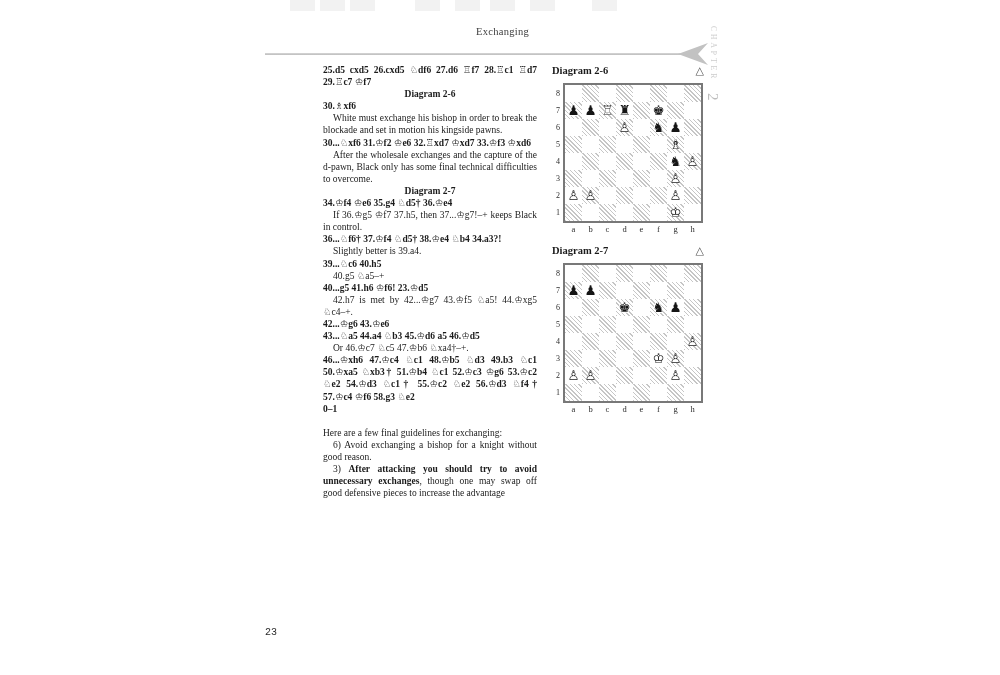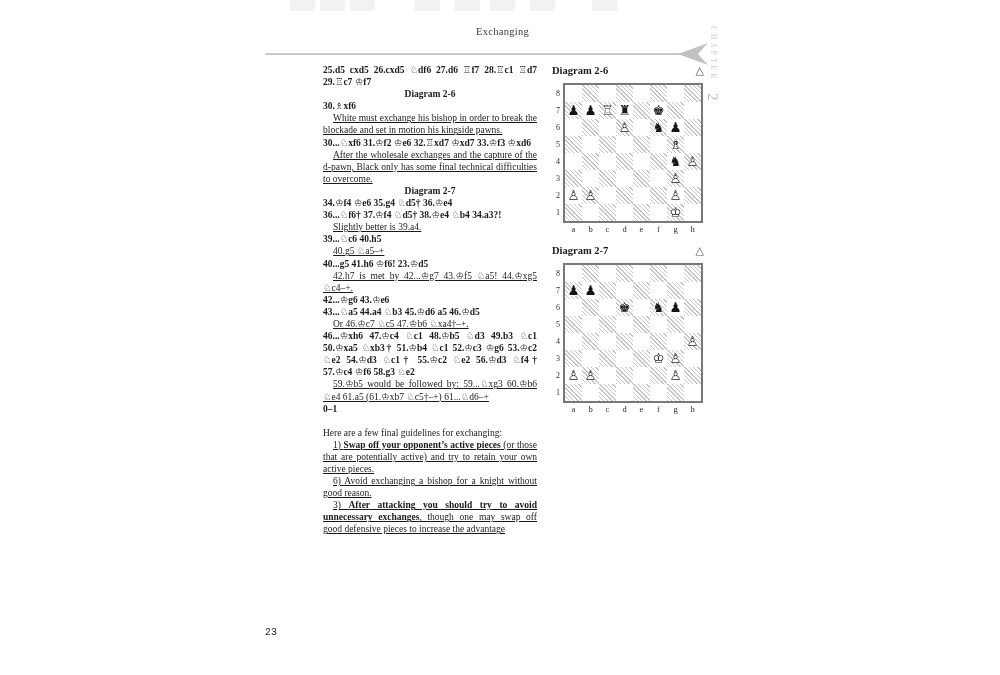--- a/index.html
+++ b/index.html
@@ -24,21 +24,21 @@
     writing-mode:vertical-rl;text-orientation:mixed;
     font-family:"Liberation Serif","DejaVu Serif",serif;}
   .chapter-word{font-size:7.5px;letter-spacing:3px;color:#cccccc;}
   .chapter-num{font-size:15px;color:#bdbdbd;margin-top:8px;letter-spacing:0;}
 
   
   .text-column{position:absolute;left:312px;top:64px;width:214px;
     font-size:9.5px;line-height:12.1px;text-align:justify;margin-left:11px;}
   .text-column p{margin:0;padding:0;}
   .p-caption{text-align:center;}
-  .p-note{text-indent:10px;text-decoration:underline;}
+  .p-note{text-indent:10px;}
   .p-plain{margin-top:12px !important;}
   .text-column b{font-weight:bold;}
 
   
   .diagram-col{position:absolute;left:552px;top:64px;width:152px;}
   .diagram-block{margin-bottom:10px;}
   .diagram-header{display:flex;justify-content:space-between;align-items:center;
     margin-bottom:6px;height:13px;}
   .diagram-title{font-weight:bold;font-size:10.5px;}
   .to-move{font-family:"DejaVu Sans",sans-serif;font-size:11px;color:#555;line-height:13px;}
@@ -88,34 +88,33 @@
 
 <div class="text-column">
     <p class="p-moves"><b>25.d5 cxd5 26.cxd5 ♘df6 27.d6 ♖f7 28.♖c1 ♖d7 29.♖c7 ♔f7</b></p>
     <p class="p-caption"><b>Diagram 2-6</b></p>
     <p class="p-moves"><b>30.♗xf6</b></p>
     <p class="p-note"><span>White must exchange his bishop in order to break the blockade and set in motion his kingside pawns.</span></p>
     <p class="p-moves"><b>30...♘xf6 31.♔f2 ♔e6 32.♖xd7 ♔xd7 33.♔f3 ♔xd6</b></p>
     <p class="p-note"><span>After the wholesale exchanges and the capture of the d-pawn, Black only has some final technical difficulties to overcome.</span></p>
     <p class="p-caption"><b>Diagram 2-7</b></p>
     <p class="p-moves"><b>34.♔f4 ♔e6 35.g4 ♘d5† 36.♔e4</b></p>
+    <p class="p-note"><span>If 36.♔g5 ♔f7 37.h5, then 37...♔g7!–+ keeps Black in control.</span></p>
     <p class="p-moves"><b>36...♘f6† 37.♔f4 ♘d5† 38.♔e4 ♘b4 34.a3?!</b></p>
     <p class="p-note"><span>Slightly better is 39.a4.</span></p>
     <p class="p-moves"><b>39...♘c6 40.h5</b></p>
     <p class="p-note"><span>40.g5 ♘a5–+</span></p>
     <p class="p-moves"><b>40...g5 41.h6 ♔f6! 23.♔d5</b></p>
     <p class="p-note"><span>42.h7 is met by 42...♔g7 43.♔f5 ♘a5! 44.♔xg5 ♘c4–+.</span></p>
     <p class="p-moves"><b>42...♔g6 43.♔e6</b></p>
     <p class="p-moves"><b>43...♘a5 44.a4 ♘b3 45.♔d6 a5 46.♔d5</b></p>
     <p class="p-note"><span>Or 46.♔c7 ♘c5 47.♔b6 ♘xa4†–+.</span></p>
     <p class="p-moves"><b>46...♔xh6 47.♔c4 ♘c1 48.♔b5 ♘d3 49.b3 ♘c1 50.♔xa5 ♘xb3† 51.♔b4 ♘c1 52.♔c3 ♔g6 53.♔c2 ♘e2 54.♔d3 ♘c1† 55.♔c2 ♘e2 56.♔d3 ♘f4† 57.♔c4 ♔f6 58.g3 ♘e2</b></p>
-    <p class="p-note"><span>59.♔b5 would be followed by: 59...♘xg3 60.♔b6 ♘e4 61.a5 (61.♔xb7 ♘c5†–+) 61...♘d6–+</span></p>
     <p class="p-result"><b>0–1</b></p>
     <p class="p-plain"><span>Here are a few final guidelines for exchanging:</span></p>
-    <p class="p-note"><span>1) </span><b>Swap off your opponent’s active pieces</b><span> (or those that are potentially active) and try to retain your own active pieces.</span></p>
     <p class="p-note"><span>6) Avoid exchanging a bishop for a knight without good reason.</span></p>
     <p class="p-note"><span>3) </span><b>After attacking you should try to avoid unnecessary exchanges</b><span>, though one may swap off good defensive pieces to increase the advantage</span></p>
   </div>
 
 <div class="diagram-col">
 
   <div class="diagram-block">
     <div class="diagram-header">
       <span class="diagram-title">Diagram 2-6</span>
       <span class="to-move">△</span>

